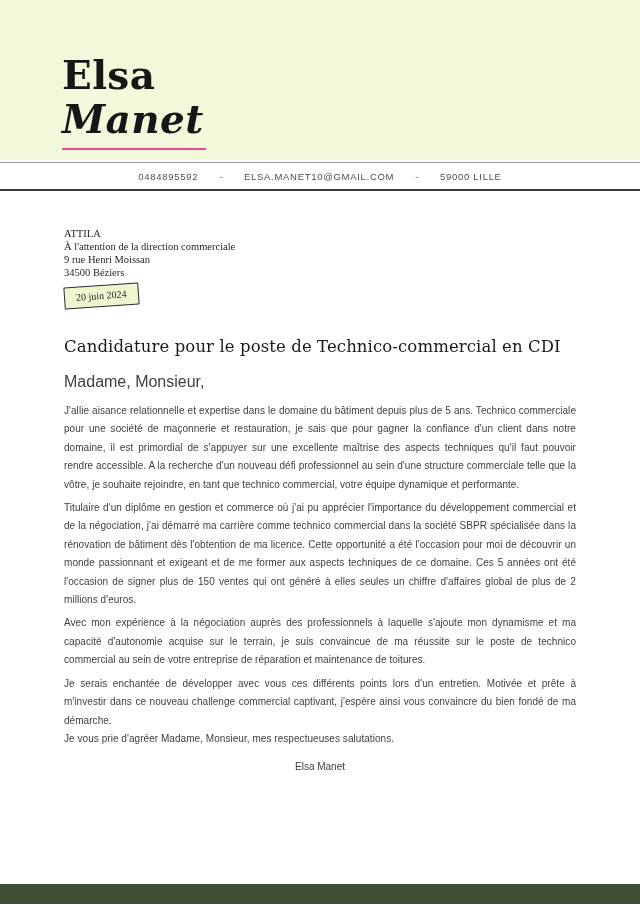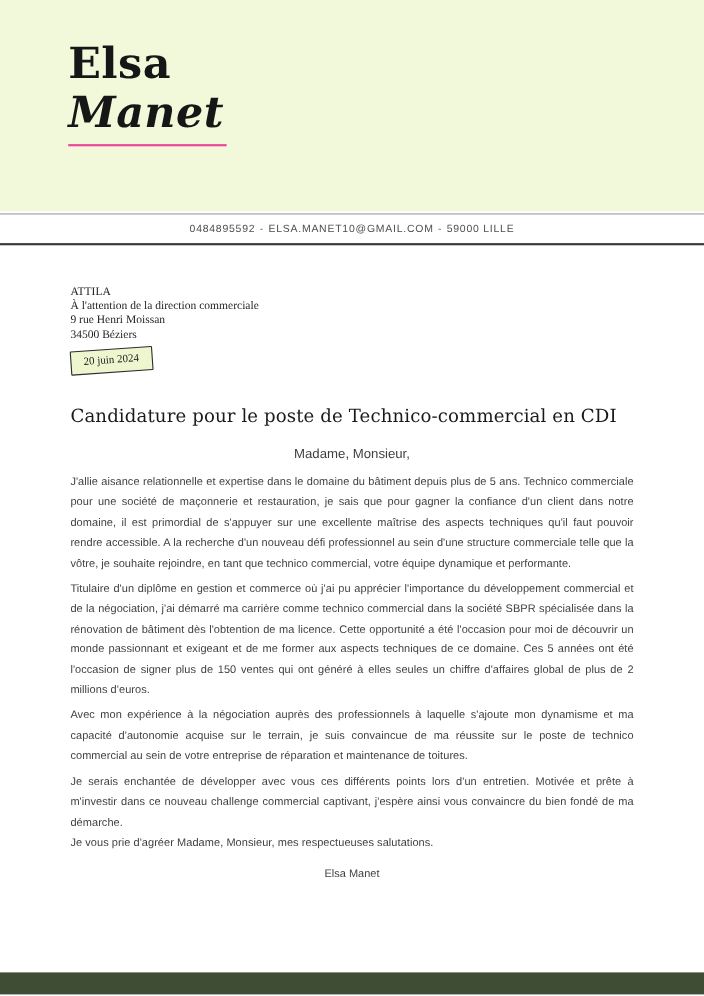--- a/index.html
+++ b/index.html
@@ -14,23 +14,23 @@
   .page{
     position:relative;
     width:640px;height:905px;
     margin:0 auto;
     background:#ffffff;
     overflow:hidden;
     font-family:"Liberation Sans",sans-serif;
   }
   
   .hero{
-    height:192px;
+    height:160px;
     background:var(--header-bg);
-    padding:36px 0 0 62px;
+    padding:53px 0 0 62px;
   }
   .name-first,.name-last{
     font-family:"DejaVu Serif",serif;
     font-weight:600;
     font-size:39px;
     line-height:44px;
     color:#161616;
     letter-spacing:.4px;
   }
   .name-last{
@@ -39,21 +39,21 @@
     padding:0 2px 7px 0;
     border-bottom:2px solid #ec4899;
   }
   
   .contact-bar{
     margin-top:2px;
     height:29px;
     border-top:1px solid #9a9a9a;
     border-bottom:2px solid #3a3a3a;
     display:flex;align-items:center;justify-content:center;
-    gap:4px;
+    gap:21px;
     font-size:9.5px;
     letter-spacing:.7px;
     color:#4e4e4e;
     text-transform:uppercase;
   }
   .contact-bar .sep{color:#6a6a6a;}
   
   .content{padding:0 64px;}
   .recipient-row{
     display:flex;justify-content:space-between;align-items:flex-start;
@@ -81,23 +81,22 @@
   .subject{
     font-family:"DejaVu Serif",serif;
     font-weight:normal;
     font-size:16.5px;
     color:var(--heading-text);
     margin-top:30px;
     letter-spacing:.1px;
   }
   .salutation{
     margin:17px 0 11px;
-    font-size:12px;
+    font-size:16px;
     color:var(--body-text);
-    text-align:center;
   }
   .body-p{
     font-size:10px;
     line-height:18.4px;
     color:var(--body-text);
     text-align:justify;
     margin:0 0 5px;
     letter-spacing:.05px;
   }
   .body-p.closing{white-space:pre-line;}

